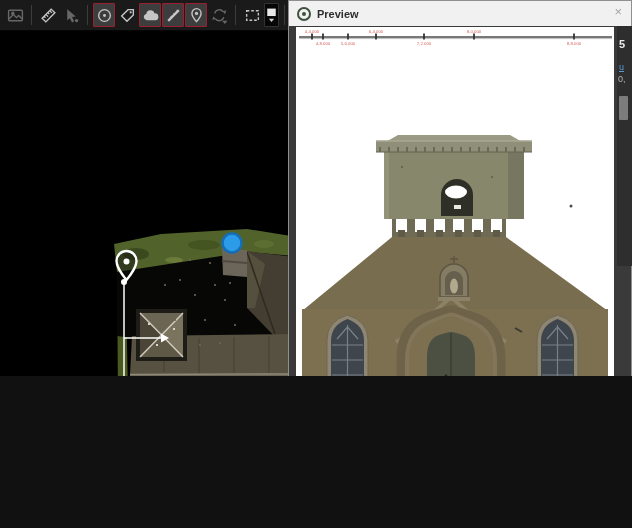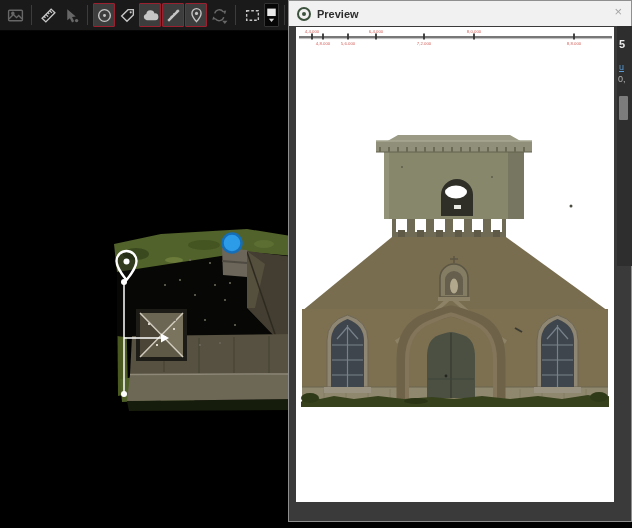--- a/index.html
+++ b/index.html
@@ -1,17 +1,17 @@
 <!DOCTYPE html>
 <html><head>
 <meta charset="utf-8">
 <style>
   html,body { margin:0; padding:0; background:#111; }
   #stage {
-    position:relative; width:632px; height:528px; overflow:hidden;
+    position:relative; width:632px; height:376px; overflow:hidden;
     background:#4c1d95; font-family:"Liberation Sans", sans-serif;
     -webkit-font-smoothing:antialiased;
   }
   
   #toolbar {
     position:absolute; left:0; top:0; width:632px; height:31px;
     background:#1a1a1a; border-bottom:1px solid #060606;
     display:flex; align-items:center; gap:1px; padding-left:4px; box-sizing:border-box;
     z-index:2;
   }

